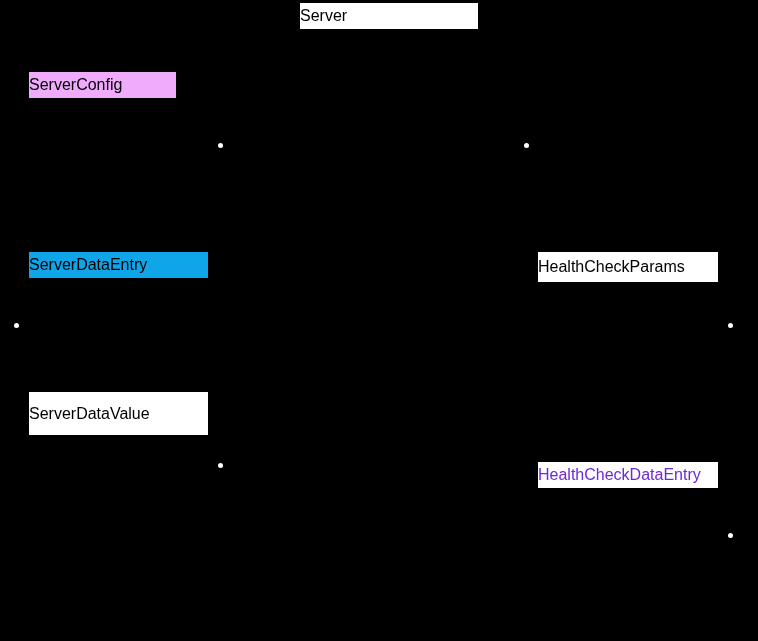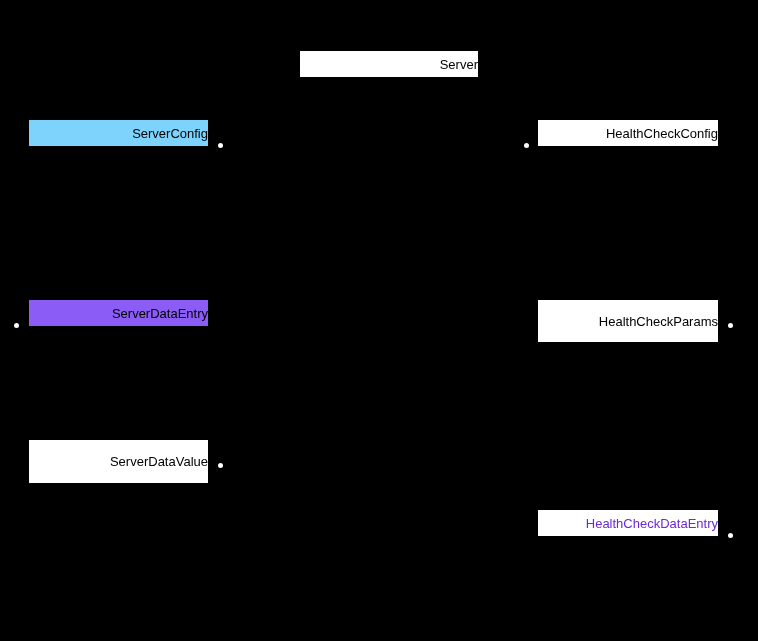--- a/index.html
+++ b/index.html
@@ -14,52 +14,48 @@
     background: #000000;
     overflow: hidden;
     font-family: "Liberation Sans", sans-serif;
   }
   .node {
     position: absolute;
     background: #ffffff;
     color: #000000;
     display: flex;
     align-items: center;
-    justify-content: flex-end;
-    font-size: 13px;
+    justify-content: flex-start;
+    font-size: 16px;
     line-height: 1;
     white-space: nowrap;
     box-sizing: border-box;
-    margin-top: 48px;
   }
   .connector-dot {
     position: absolute;
     width: 5px;
     height: 5px;
     border-radius: 50%;
     background: #ffffff;
   }
 </style>
 </head>
 <body>
 
 <div id="canvas" style="background: rgb(0, 0, 0);">
     <div class="node" style="left: 300px; top: 3px; width: 178px; height: 26px; background: rgb(255, 255, 255); color: rgb(0, 0, 0);">
       <span>Server</span>
     </div>
-    <div class="node" style="left: 29px; top: 72px; width: 179px; height: 26px; background: #7dd3fc; color: rgb(0, 0, 0);">
+    <div class="node" style="left: 29px; top: 72px; width: 147px; height: 26px; background: #f0abfc; color: rgb(0, 0, 0);">
       <span>ServerConfig</span>
     </div>
-    <div class="node" style="left: 538px; top: 72px; width: 180px; height: 26px; background: rgb(255, 255, 255); color: rgb(0, 0, 0);">
-      <span>HealthCheckConfig</span>
-    </div>
-    <div class="node" style="left: 29px; top: 252px; width: 179px; height: 26px; background: #8b5cf6; color: rgb(0, 0, 0);">
+    <div class="node" style="left: 29px; top: 252px; width: 179px; height: 26px; background: #0ea5e9; color: rgb(0, 0, 0);">
       <span>ServerDataEntry</span>
     </div>
-    <div class="node" style="left: 538px; top: 252px; width: 180px; height: 42px; background: rgb(255, 255, 255); color: rgb(0, 0, 0);">
+    <div class="node" style="left: 538px; top: 252px; width: 180px; height: 30px; background: rgb(255, 255, 255); color: rgb(0, 0, 0);">
       <span>HealthCheckParams</span>
     </div>
     <div class="node" style="left: 29px; top: 392px; width: 179px; height: 43px; background: rgb(255, 255, 255); color: rgb(0, 0, 0);">
       <span>ServerDataValue</span>
     </div>
     <div class="node" style="left: 538px; top: 462px; width: 180px; height: 26px; background: rgb(255, 255, 255); color: #6d28d9;">
       <span>HealthCheckDataEntry</span>
     </div>
     <div class="connector-dot" style="left: 217.5px; top: 142.5px; background: rgb(255, 255, 255);"></div>
     <div class="connector-dot" style="left: 523.5px; top: 142.5px; background: rgb(255, 255, 255);"></div>

